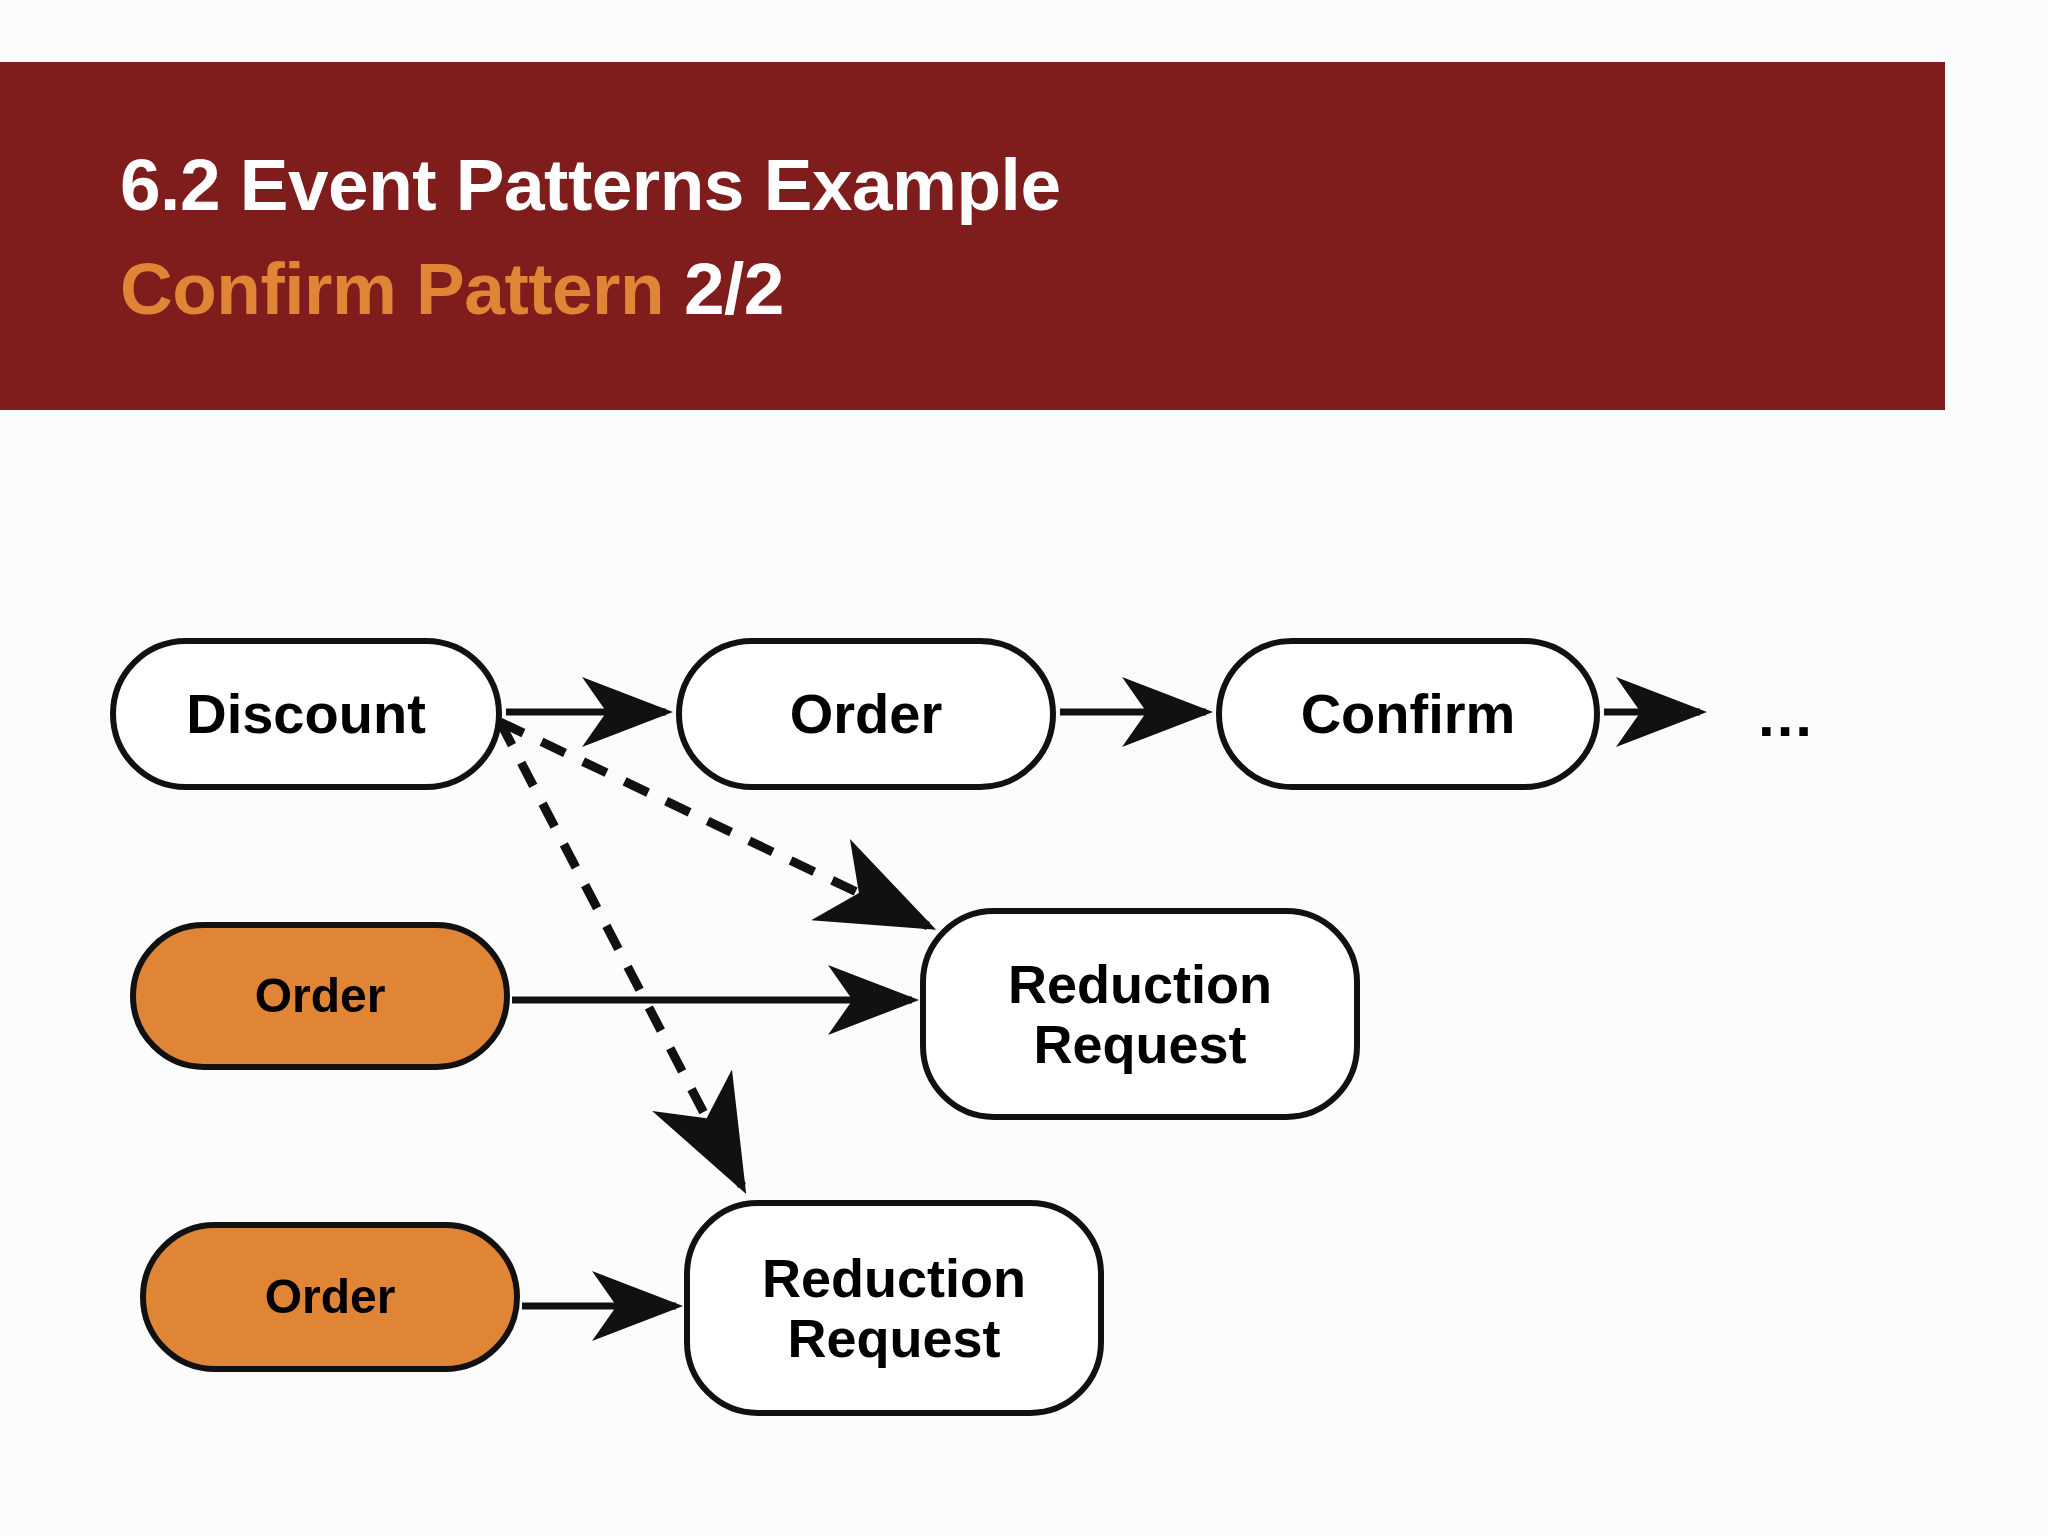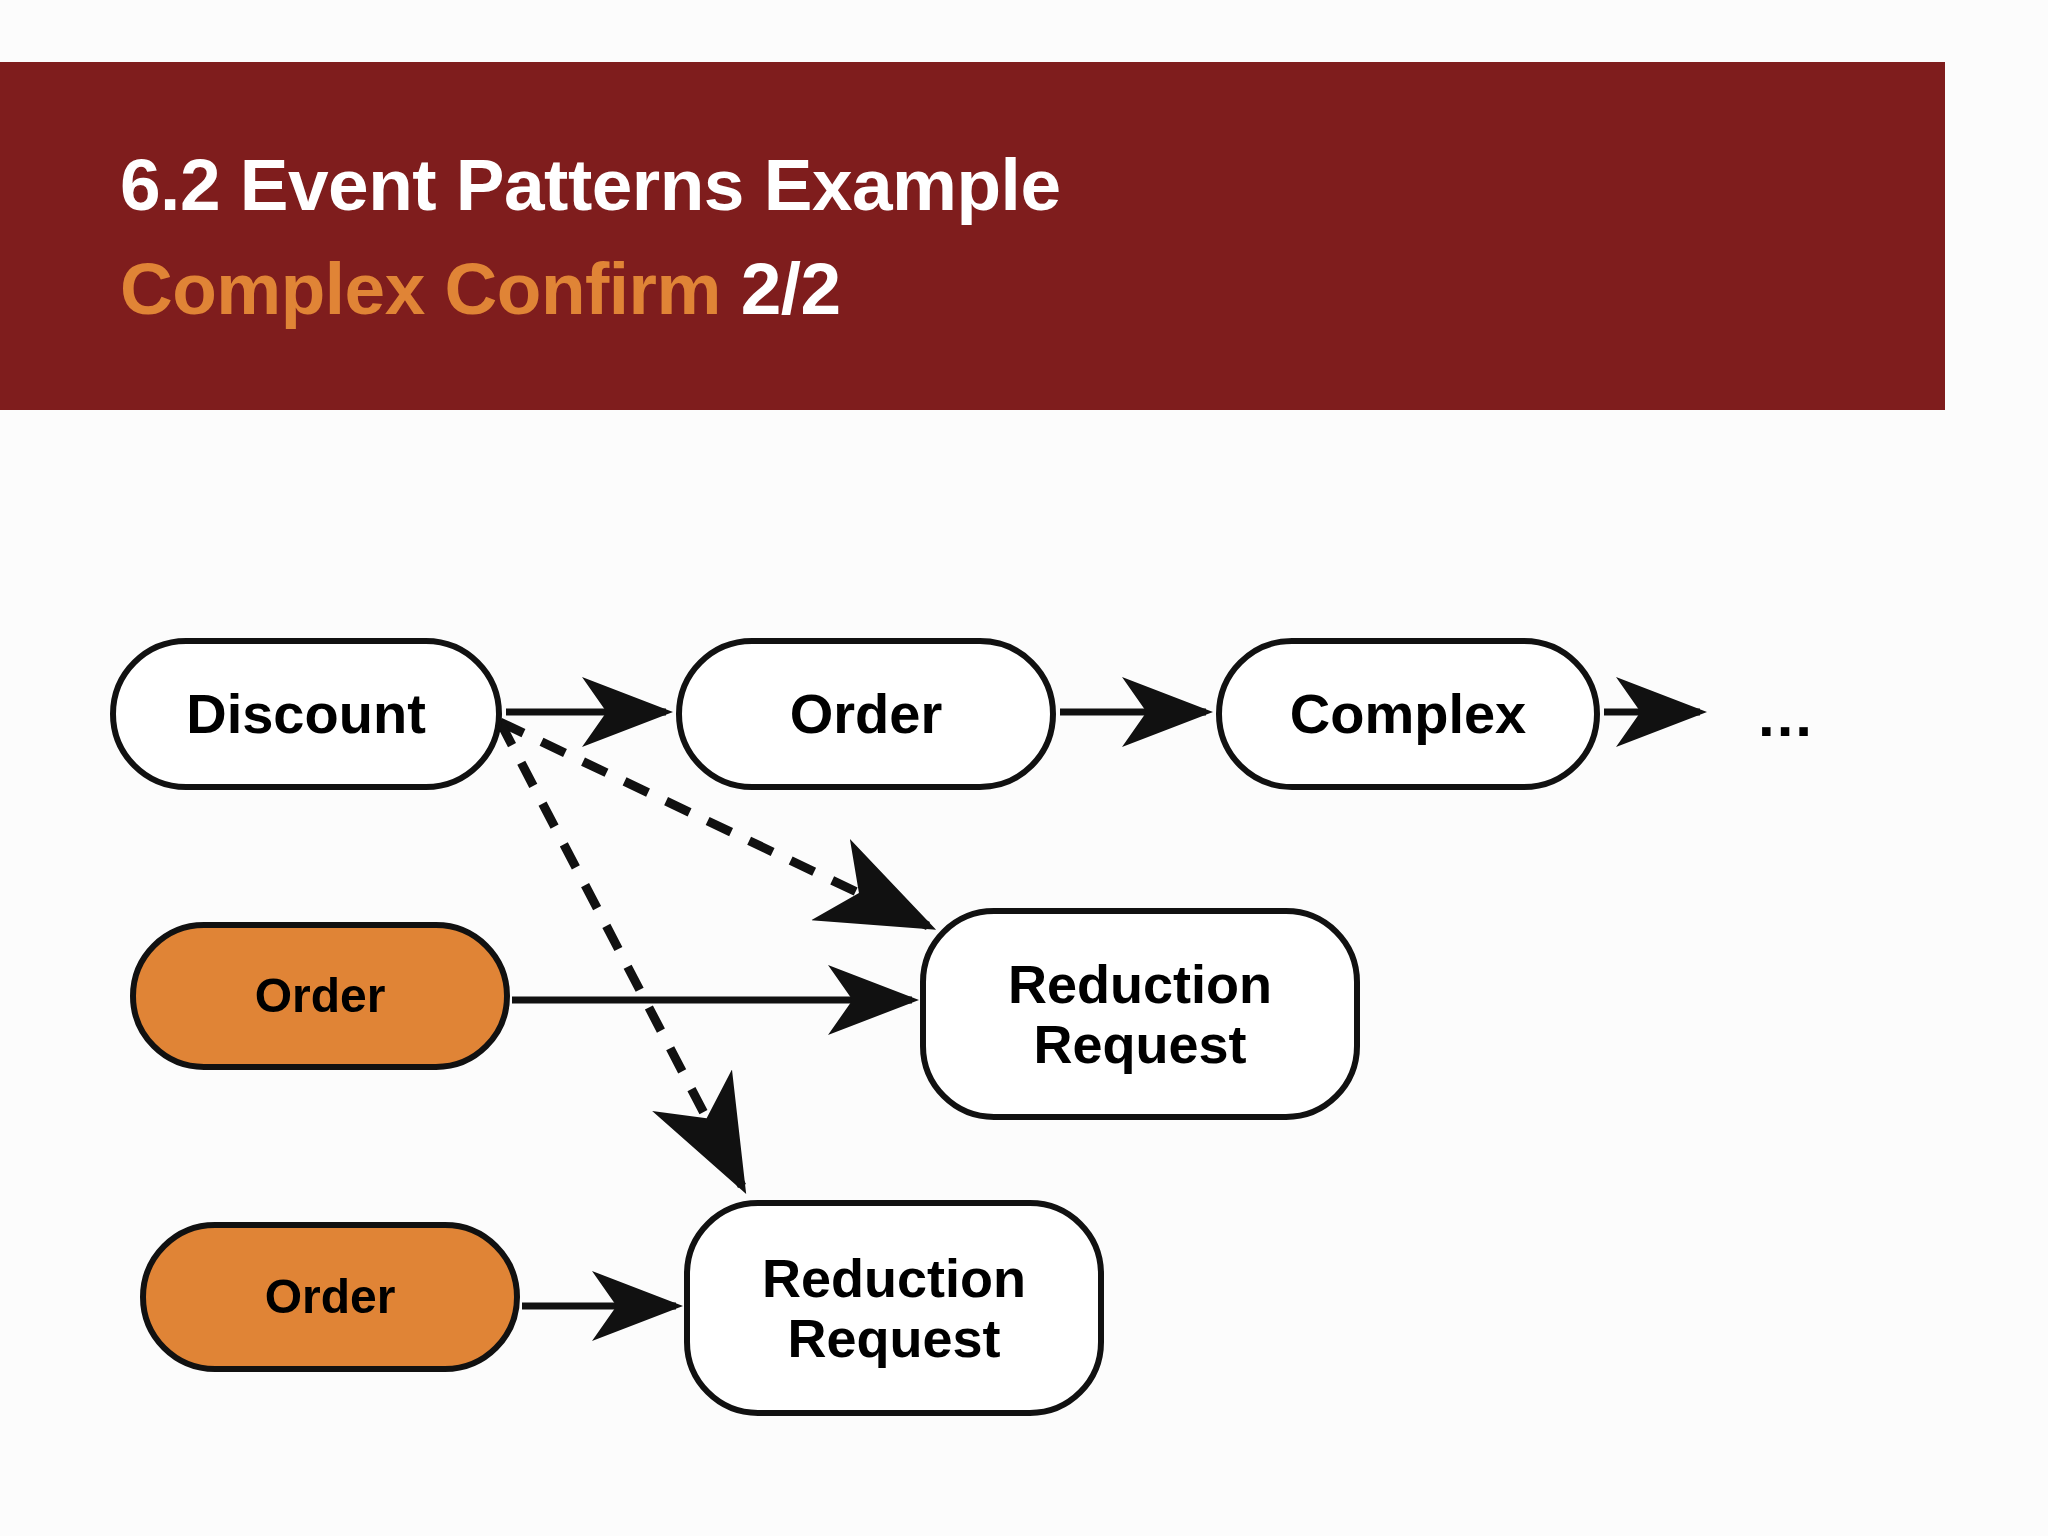--- a/index.html
+++ b/index.html
@@ -97,21 +97,21 @@
     width: 2048px; height: 1536px;
     pointer-events: none;
   }
 </style>
 </head>
 <body>
 
 <div id="title-bar">
   <div class="title-line" id="title-line-1">6.2 Event Patterns Example</div>
   <div class="title-line" id="title-line-2">
-    <span class="title-accent">Complex Confirm</span><span> 2/2</span>
+    <span class="title-accent">Confirm Pattern</span><span> 2/2</span>
   </div>
 </div>
 
 <div id="diagram">
 
   <svg id="edges" viewBox="0 0 2048 1536" xmlns="http://www.w3.org/2000/svg">
     <defs>
       <marker id="arrowhead" markerWidth="13" markerHeight="10" refX="12" refY="5" orient="auto" markerUnits="strokeWidth">
         <path d="M0,0 L13,5 L0,10 L3.5,5 Z" fill="#111111"></path>
       </marker>
@@ -132,21 +132,21 @@
 
     <line x1="500" y1="722" x2="928" y2="926" stroke="#111111" stroke-width="9" stroke-dasharray="26 20" marker-end="url(#arrowhead-dash)"></line>
 
     <line x1="500" y1="722" x2="742" y2="1186" stroke="#111111" stroke-width="9" stroke-dasharray="26 20" marker-end="url(#arrowhead-dash)"></line>
   </svg>
 
   <div class="node" id="node-discount">Discount</div>
 
   <div class="node" id="node-order-top">Order</div>
 
-  <div class="node" id="node-confirm">Complex</div>
+  <div class="node" id="node-confirm">Confirm</div>
 
   <div class="node filled" id="node-order-mid">Order</div>
 
   <div class="node" id="node-reduction-mid">Reduction<br>Request</div>
 
   <div class="node filled" id="node-order-bot">Order</div>
 
   <div class="node" id="node-reduction-bot">Reduction<br>Request</div>
 
   <div id="ellipsis">...</div>

